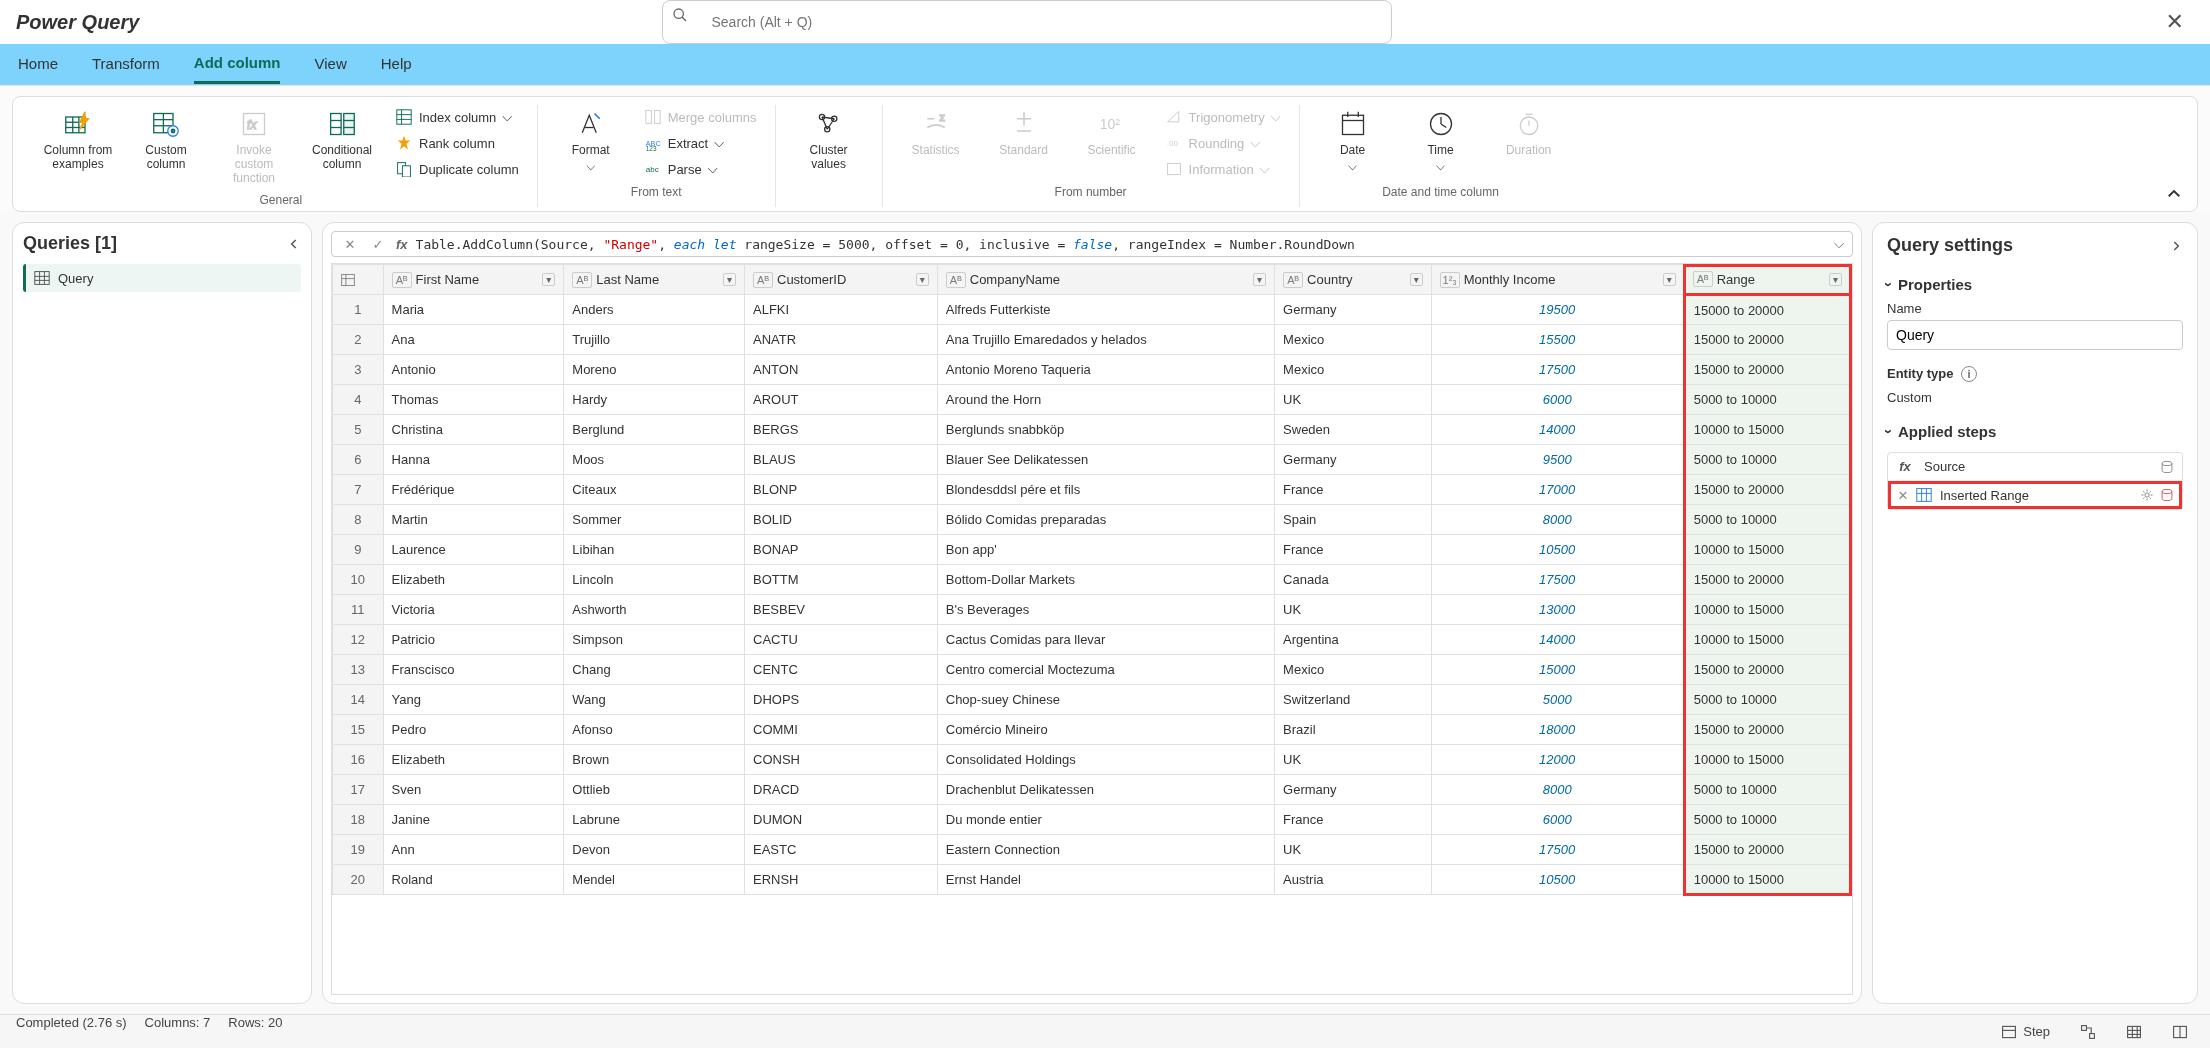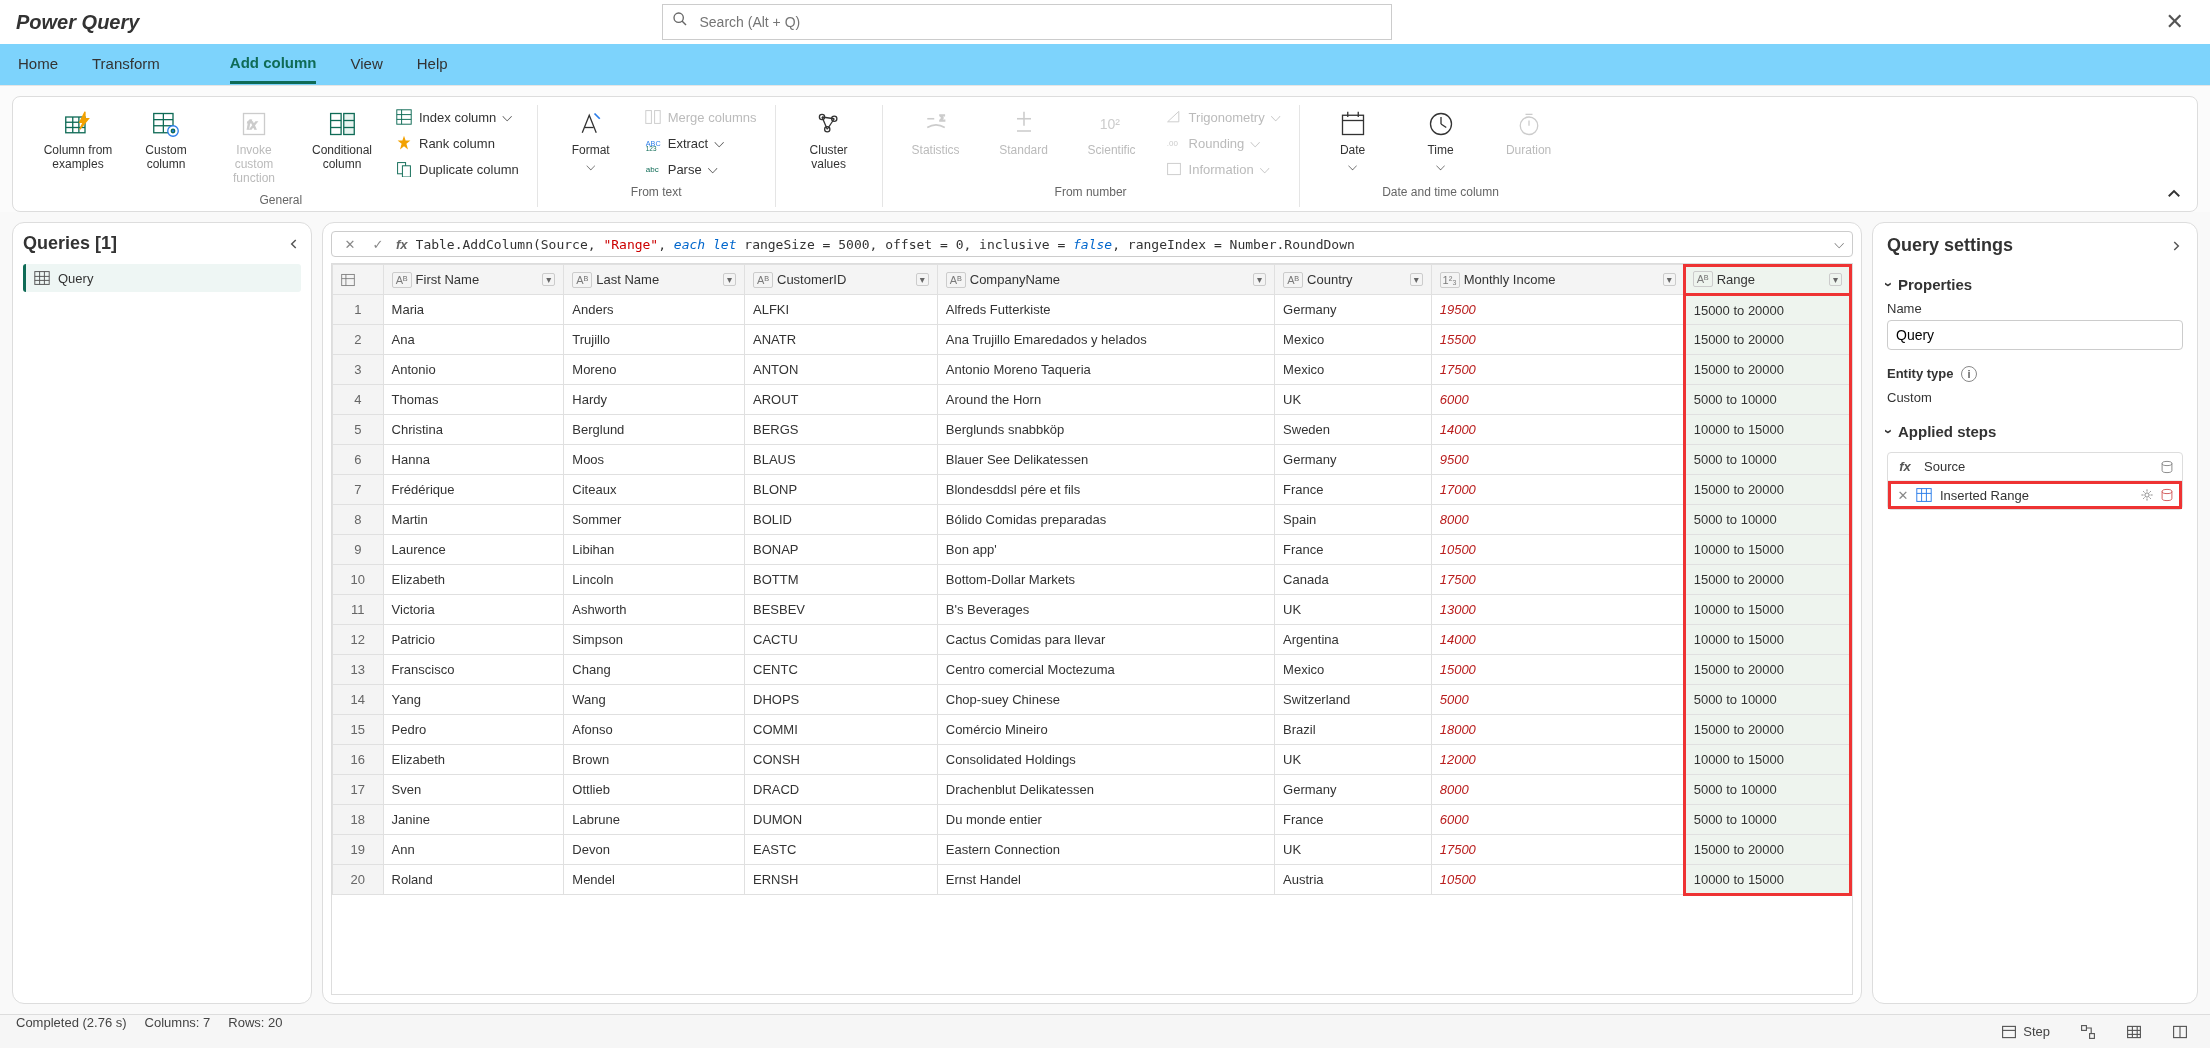--- a/index.html
+++ b/index.html
@@ -2,28 +2,28 @@
 <html><head>
   <meta charset="utf-8">
   <style>
     * { box-sizing: border-box; margin: 0; padding: 0; }
     body { font-family: "Segoe UI", Tahoma, sans-serif; font-size: 13px; color: #333; background: #f9f9f9; width: 2210px; height: 1048px; overflow: hidden; display: flex; flex-direction: column; }
     
     
     .title-bar { height: 44px; display: flex; align-items: center; padding: 0 16px; background: #fff; }
     .title-bar .app-title { font-size: 20px; font-weight: 600; color: #333; font-style: italic; }
     .title-bar .search-box { margin-left: auto; margin-right: auto; position: relative; width: 730px; transform: translateX(-120px); }
-    .search-box input { width: 100%; height: 36px; border: 1px solid #ccc; border-radius: 0; padding: 0 12px 0 36px; font-size: 14px; background: #fff; }
+    .search-box input { width: 100%; height: 44px; border: 1px solid #ccc; border-radius: 8px; padding: 0 12px 0 48px; font-size: 14px; background: #fff; }
     .search-box .search-icon { position: absolute; left: 10px; top: 7px; color: #666; font-size: 15px; }
     .title-bar .close-btn { font-size: 22px; color: #555; padding: 4px 10px; cursor: pointer; }
 
     
     .tab-bar { height: 42px; display: flex; align-items: center; gap: 34px; padding: 0 18px; background: #7dd3fc; border-bottom: 1px solid #e5e5e5; }
     .tab { font-size: 15px; color: #333; padding: 8px 0 10px 0; cursor: pointer; }
-    .tab.active { color: #0f6b56; border-bottom: 3px solid #0f6b56; font-weight: 600; margin-left: 36px; }
+    .tab.active { color: #0f6b56; border-bottom: 3px solid #0f6b56; font-weight: 600; }
 
     
     .ribbon-wrap { padding: 10px 12px 0 12px; background: #fbfbfb; }
     .ribbon { display: flex; border: 1px solid #ddd; border-radius: 8px; background: #fff; padding: 8px 12px 4px 12px; position: relative; }
     .ribbon-group { display: flex; flex-direction: column; align-items: center; padding: 0 14px; border-right: 1px solid #e5e5e5; }
     .ribbon-group:last-of-type { border-right: none; }
     .ribbon-group-body { display: flex; align-items: flex-start; gap: 10px; min-height: 76px; }
     .ribbon-group-label { font-size: 12px; color: #666; margin-top: 4px; }
     .big-btn { display: flex; flex-direction: column; align-items: center; justify-content: flex-start; width: 78px; padding: 2px 2px 4px 2px; cursor: pointer; text-align: center; font-size: 12px; line-height: 14px; gap: 2px; }
     .big-btn .ico { width: 34px; height: 34px; display: flex; align-items: center; justify-content: center; font-size: 24px; }
@@ -55,21 +55,21 @@
     .formula-bar .drop { color: #666; }
 
     .grid-wrap { flex: 1; overflow: auto; border: 1px solid #ddd; min-height: 0; }
     table.grid { border-collapse: collapse; width: 100%; table-layout: fixed; }
     table.grid th, table.grid td { border: 1px solid #e0e0e0; padding: 4px 8px; font-size: 13px; height: 30px; white-space: nowrap; overflow: hidden; text-overflow: ellipsis; }
     table.grid th { background: #f4f4f4; font-weight: 400; text-align: left; position: sticky; top: 0; }
     table.grid th .col-head { display: flex; align-items: center; gap: 4px; }
     table.grid th .typ { color: #7a7a7a; font-size: 11px; display: inline-flex; align-items: center; justify-content: center; width: 20px; height: 16px; border: 1px solid #ccc; border-radius: 2px; }
     table.grid th .filt { margin-left: auto; color: #666; border: 1px solid #ccc; border-radius: 2px; padding: 0 3px; font-size: 10px; }
     table.grid .rownum { background: #f4f4f4; text-align: center; color: #666; width: 42px; }
-    table.grid td.num { text-align: left; font-style: italic; color: #b91c1c; }
+    table.grid td.num { text-align: center; font-style: italic; color: #0369a1; }
     table.grid th.sel, table.grid td.sel { background: #eef4ee; }
     table.grid th.sel { outline: 3px solid #e33; outline-offset: -2px; }
     
     
     .settings-panel { width: 326px; padding: 12px 14px; }
     .section-head { display: flex; align-items: center; font-size: 15px; font-weight: 600; margin: 10px 0 8px 0; cursor: pointer; gap: 6px; }
     .section-head .caret { transform: rotate(90deg); display:inline-block; }
     .sub-label { font-size: 13px; color: #333; margin-bottom: 4px; }
     .name-input { width: 100%; border: 1px solid #ccc; border-radius: 4px; padding: 6px 8px; font-size: 14px; }
     .info-i { display: inline-flex; width: 16px; height: 16px; border: 1px solid #888; border-radius: 50%; align-items: center; justify-content: center; font-size: 11px; color: #666; margin-left: 4px; }

